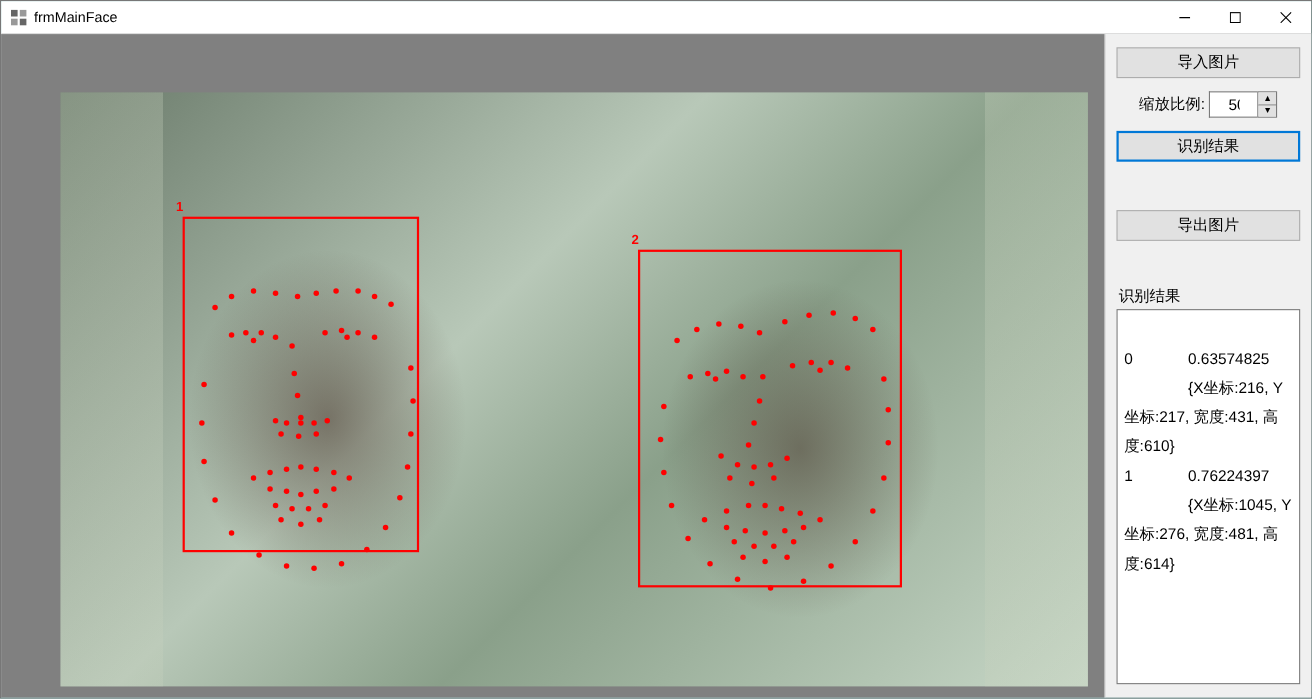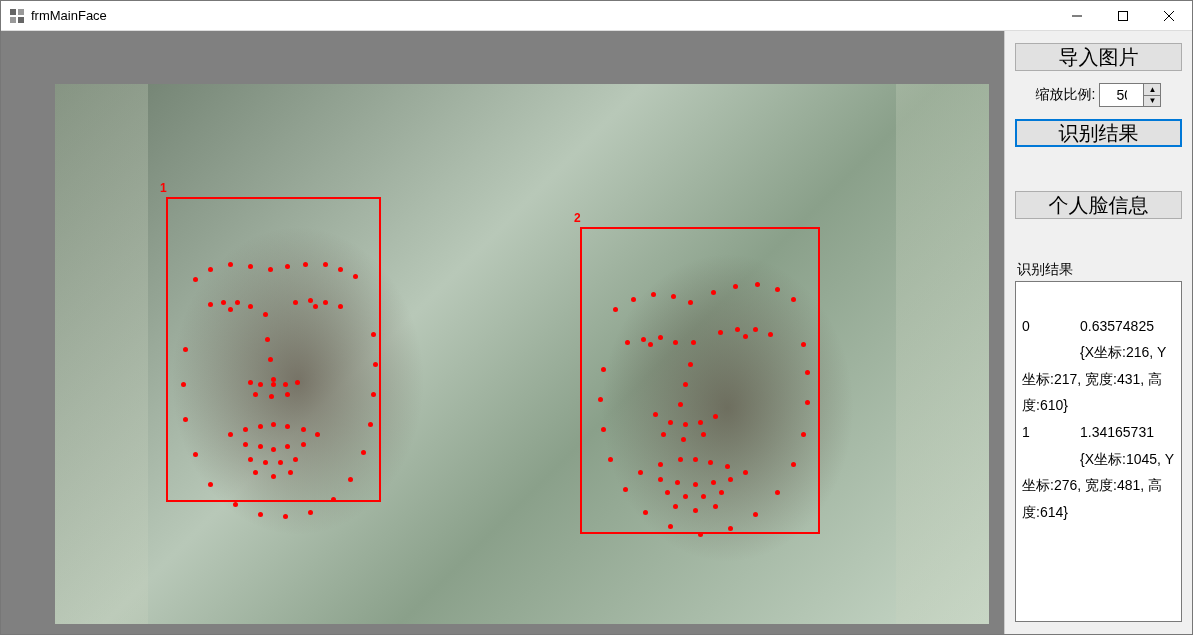--- a/index.html
+++ b/index.html
@@ -94,21 +94,21 @@
     background: #f0f0f0;
     border-left: 1px solid #ccc;
     padding: 12px 10px;
     display: flex; flex-direction: column;
     gap: 12px;
   }
   .wf-button {
     height: 28px;
     background: #e1e1e1;
     border: 1px solid #adadad;
-    font-size: 20px;
+    font-size: 14px;
     display: flex; align-items: center; justify-content: center;
     cursor: default;
     text-align: right;
   }
   .wf-button.primary {
     border: 2px solid #0078d7;
     background: #e1e1e1;
   }
   .zoom-row {
     display: flex; align-items: center; gap: 4px;
@@ -358,33 +358,33 @@
             <div class="sb">▲</div>
             <div class="sb">▼</div>
           </div>
         </div>
       </div>
 
       <div class="wf-button primary">识别结果</div>
 
       <div style="height:20px"></div>
 
-      <div class="wf-button">个人脸信息</div>
+      <div class="wf-button">导出图片</div>
 
       <div class="result-group">
         <div class="grp-label">识别结果</div>
         <div class="result-box" id="result-box">
             <span class="line">&nbsp;</span>
             <span class="line row">
               <span class="idx">0</span>
               <span>0.63574825</span>
             </span>
             <span class="line"><span style="display:inline-block;width:58px"></span>{X坐标:216, Y坐标:217, 宽度:431, 高度:610}</span>
             <span class="line row">
               <span class="idx">1</span>
-              <span>1.34165731</span>
+              <span>0.76224397</span>
             </span>
             <span class="line"><span style="display:inline-block;width:58px"></span>{X坐标:1045, Y坐标:276, 宽度:481, 高度:614}</span>
           </div>
       </div>
     </div>
   </div>
 </div>
 
 </body></html>

